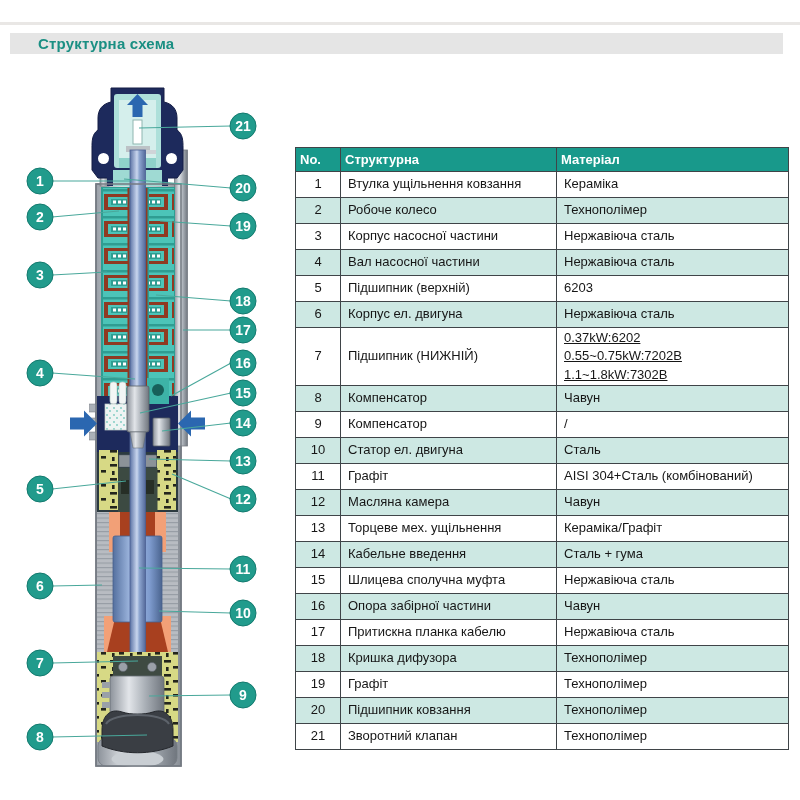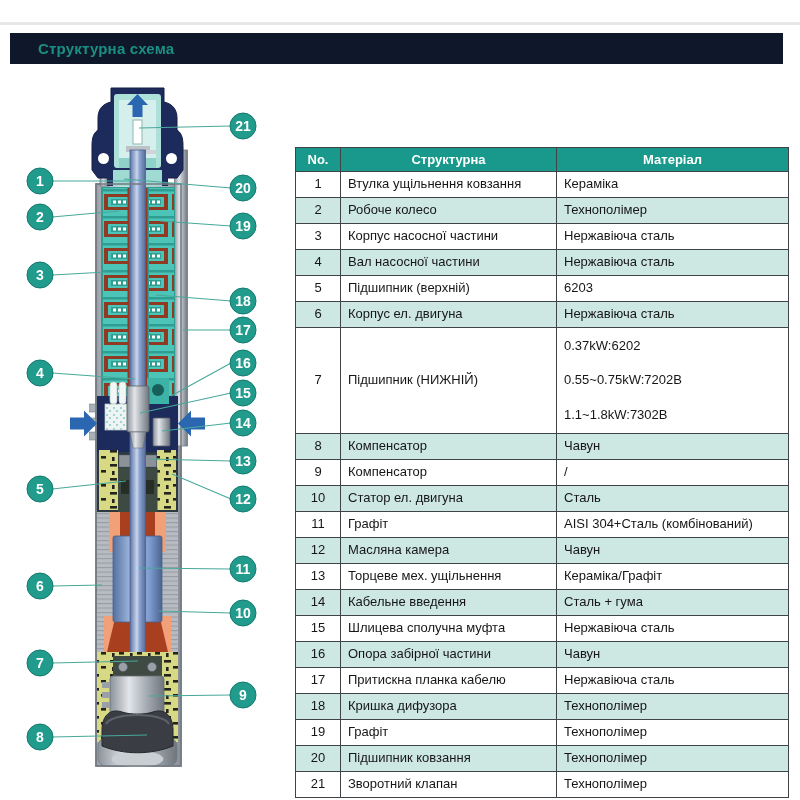--- a/index.html
+++ b/index.html
@@ -2,36 +2,36 @@
 <html><head>
 <meta charset="utf-8">
 <style>
   html,body{margin:0;padding:0;}
   body{
     width:800px;height:800px;position:relative;overflow:hidden;
     background:#ffffff;font-family:"Liberation Sans",sans-serif;
   }
   .top-shadow{position:absolute;left:0;top:22px;width:800px;height:3px;background:#e9e7e5;}
   .title-bar{
-    position:absolute;left:10px;top:33px;width:773px;height:31px;
-    background:#0f172a;display:flex;align-items:center;
+    position:absolute;left:10px;top:33px;width:773px;height:21px;
+    background:#e5e5e5;display:flex;align-items:center;
   }
   .title-bar .title{
     margin-left:28px;color:#1a8f83;font-weight:bold;font-size:15px;letter-spacing:.2px;
   }
   .table-wrap{position:absolute;left:295px;top:147px;width:493px;}
   table{border-collapse:collapse;width:100%;table-layout:fixed;font-size:13px;color:#161616;}
   th{
     background:#18998b;color:#ffffff;font-weight:bold;font-size:13px;
-    border:1px solid #3f4448;height:23px;padding:0 4px;text-align:center;
+    border:1px solid #3f4448;height:23px;padding:0 4px;text-align:left;
   }
   td{border:1px solid #3f4448;padding:1px 7px;height:23px;line-height:1.25;background:#ffffff;}
   td.col-no{text-align:center;padding:1px 2px;}
   tbody tr:nth-child(even) td{background:#cde8e3;}
-  td div{padding:9px 0;}
+  td div{padding:1px 0;text-decoration:underline;}
   .diagram{position:absolute;left:0;top:62px;}
   .co-label{font:bold 14px "Liberation Sans",sans-serif;fill:#ffffff;}
   .leader{stroke:#49a89b;stroke-width:1.1;}
 </style>
 </head>
 <body>
 
 <div class="top-shadow"></div>
 
 <div class="title-bar">

